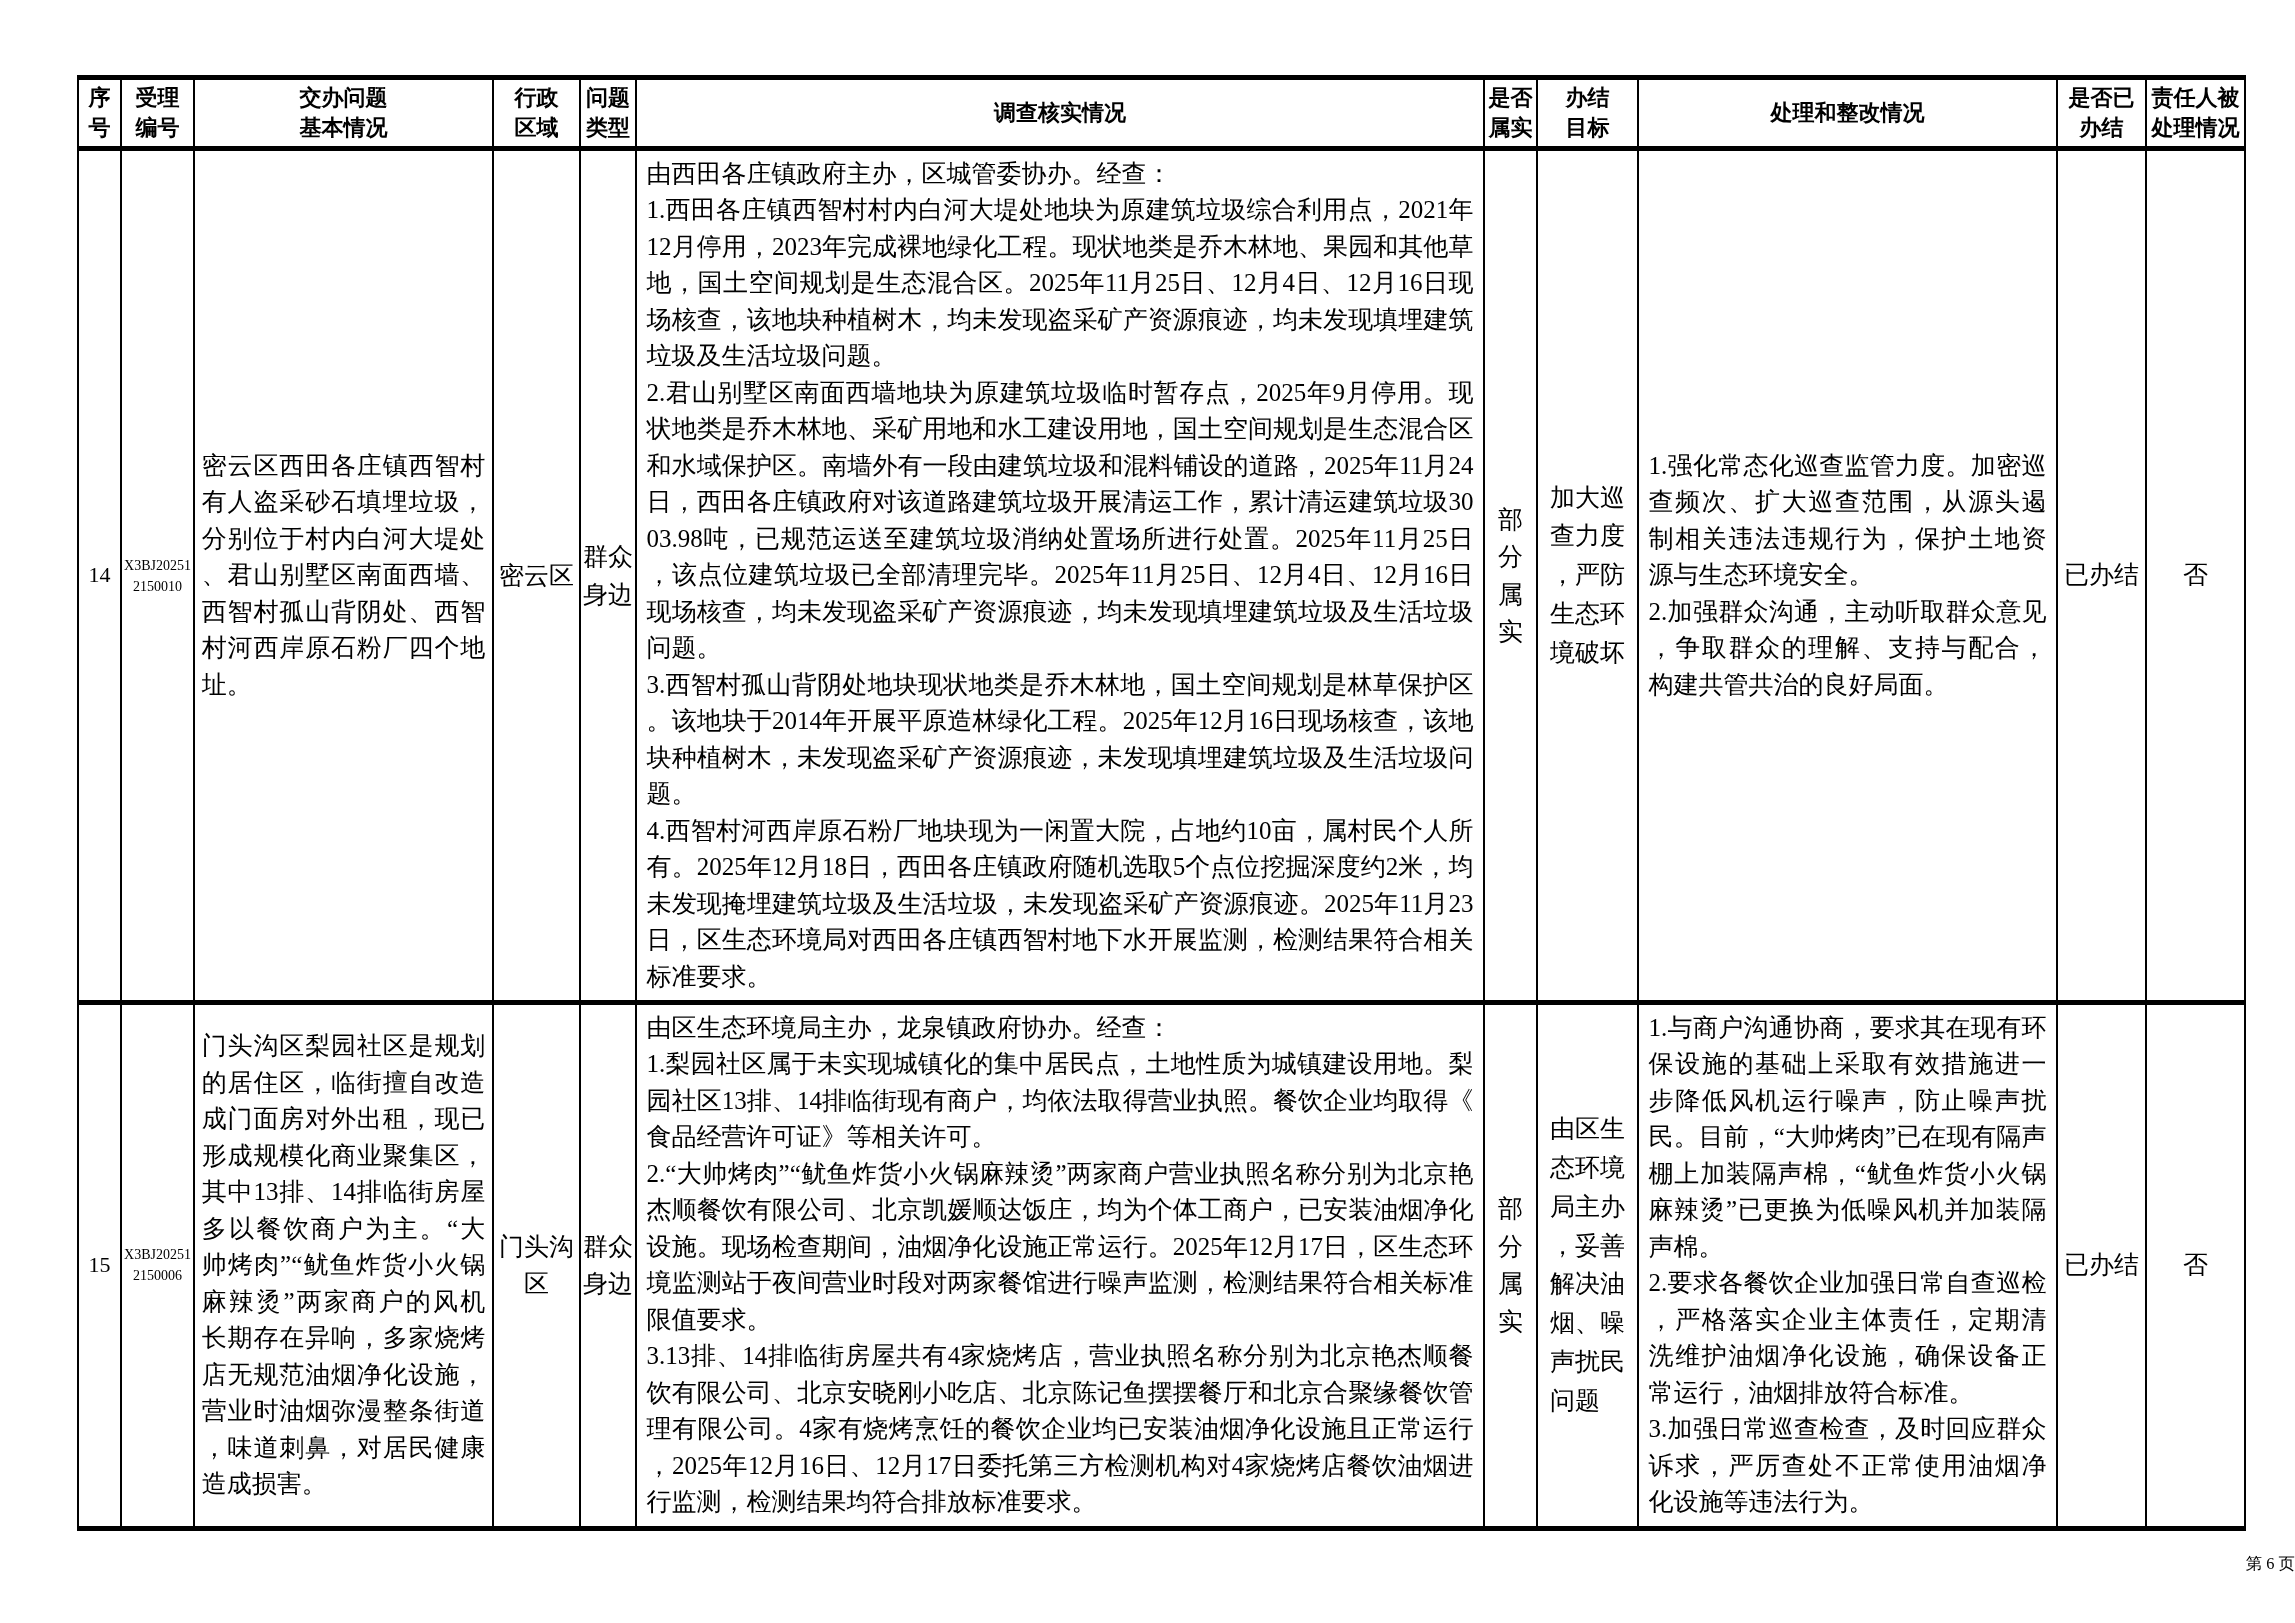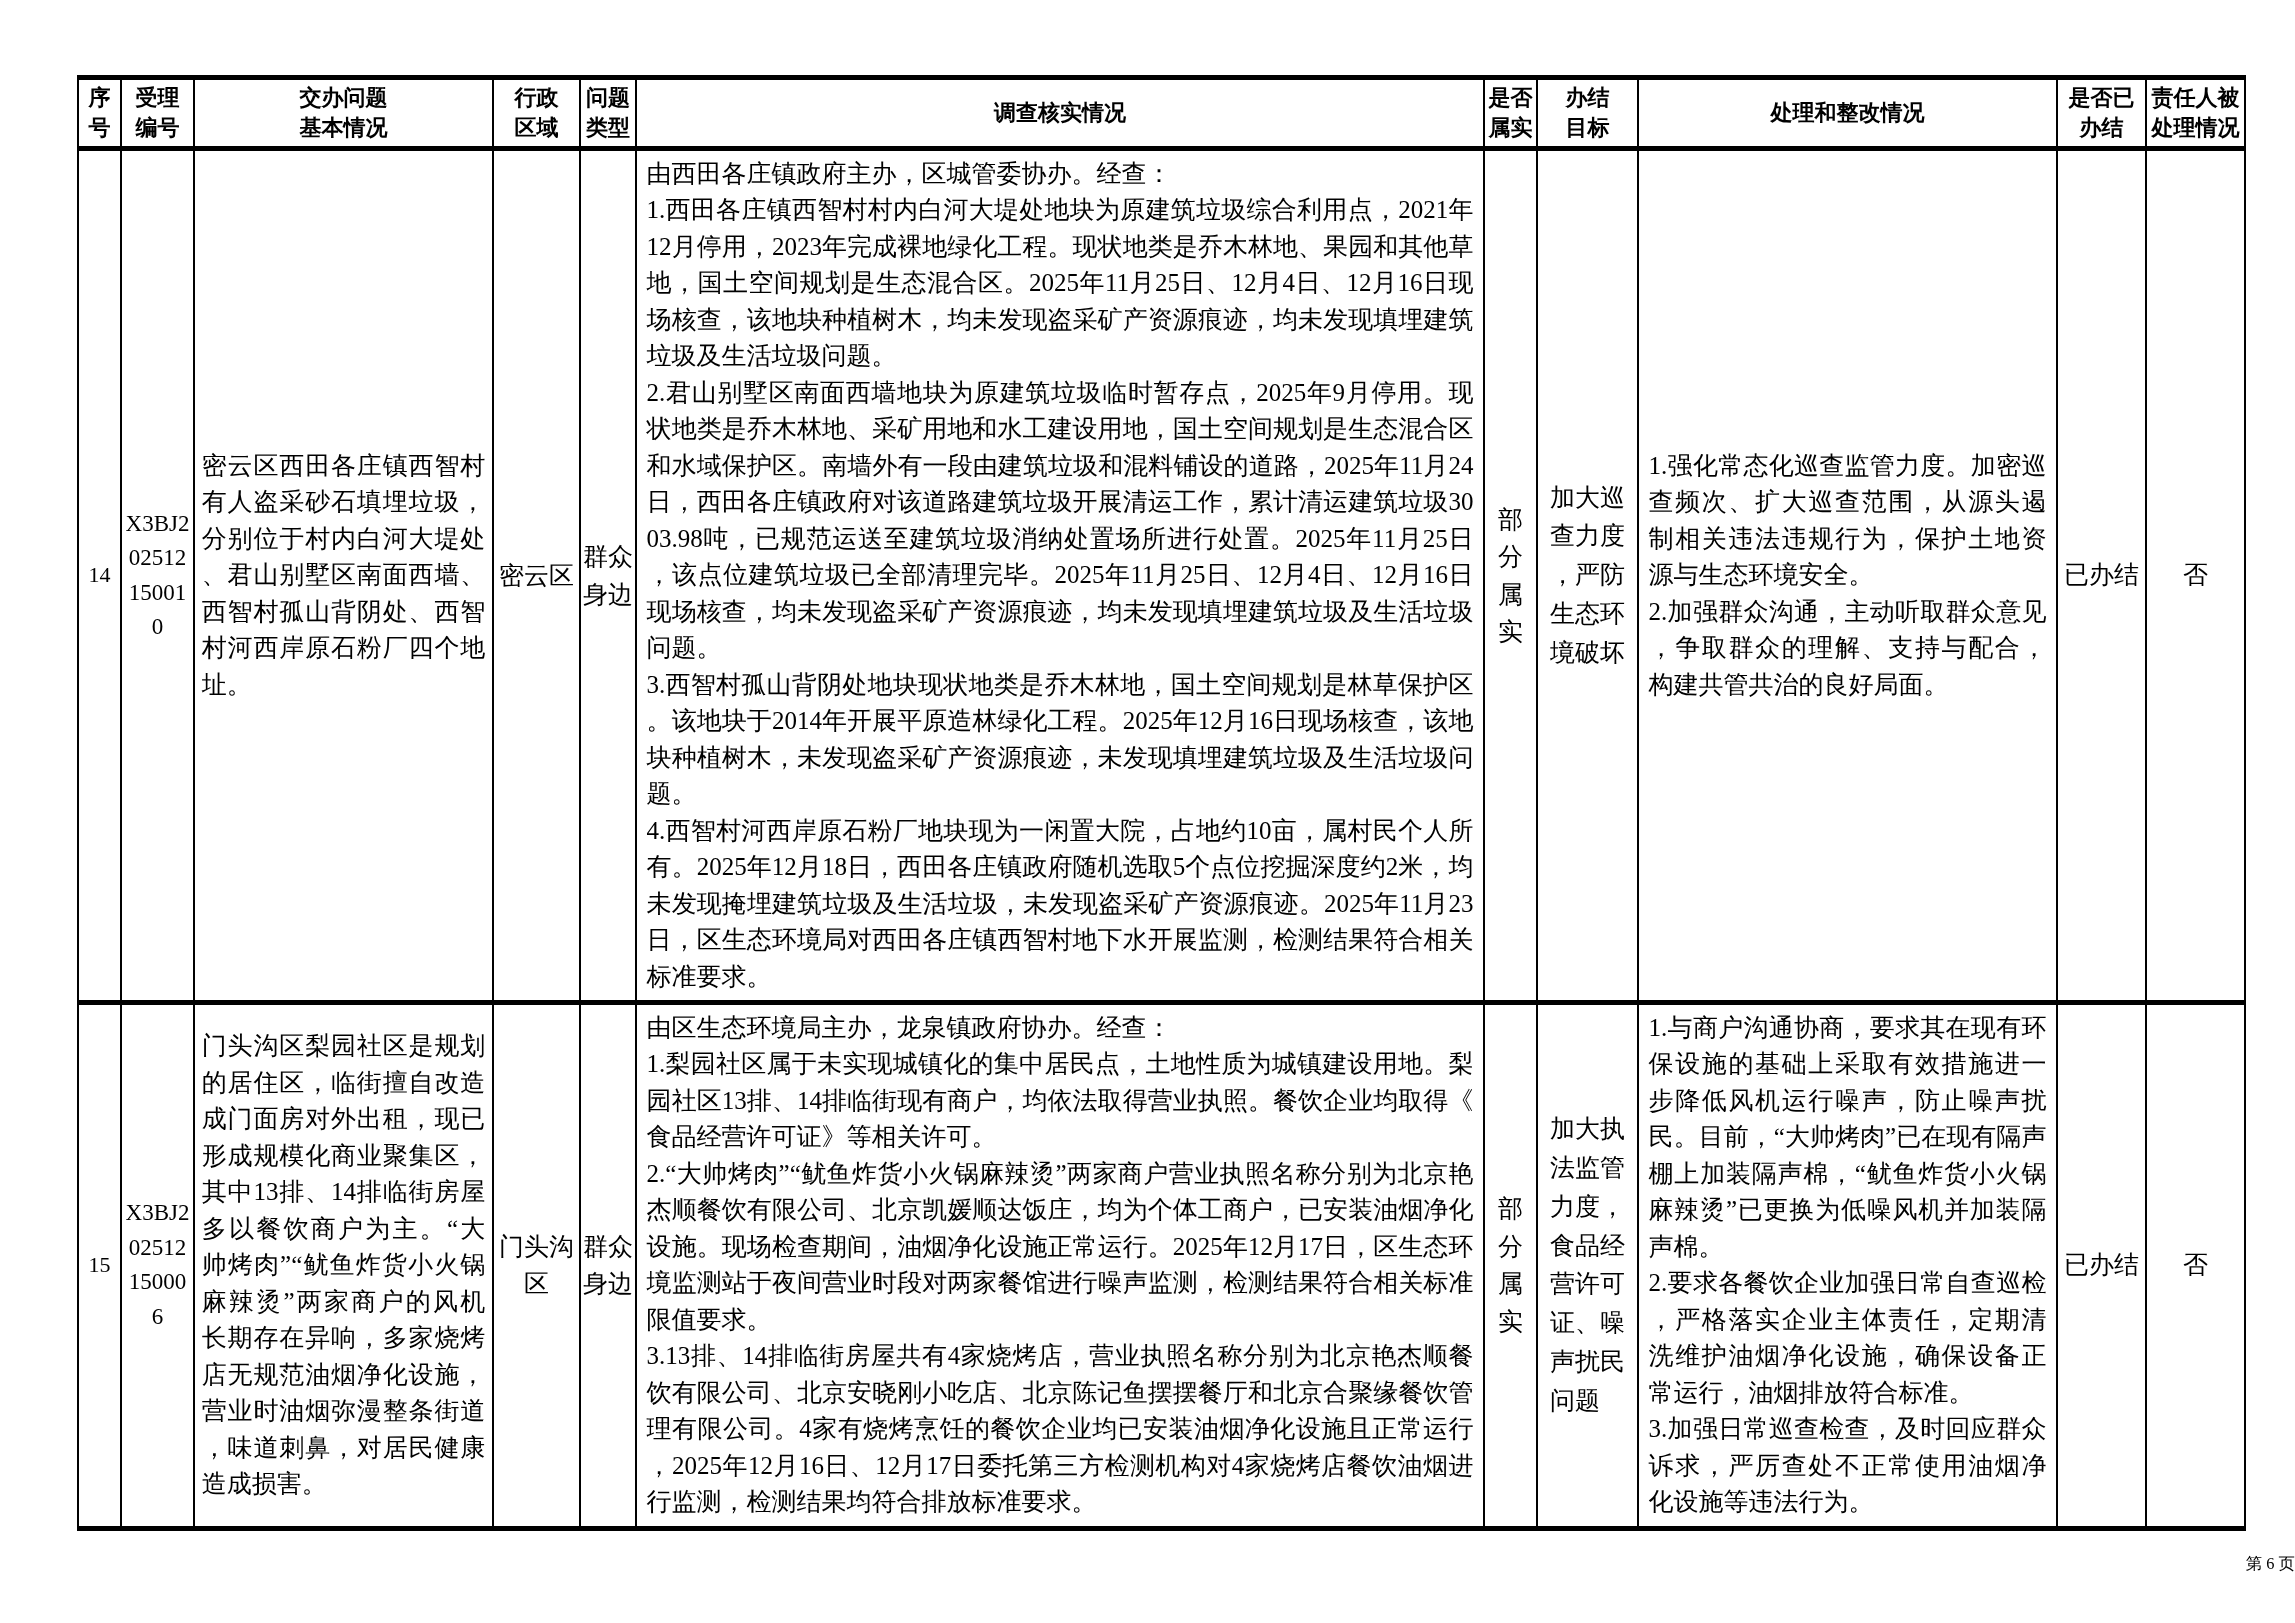--- a/index.html
+++ b/index.html
@@ -21,21 +21,21 @@
   tr.r-14{height:713px;}
   tr.r-15{height:386px;}
   th{
     font-family:"Liberation Sans","DejaVu Sans",sans-serif;
     font-weight:bold;font-size:22px;line-height:1.35;
     text-align:center;white-space:pre-line;
   }
   td{font-size:25px;line-height:1.46;}
   .num{font-size:22px;text-align:center;}
   .caseid{
-    font-size:23px;text-align:center;
+    font-size:14px;text-align:center;
     word-break:break-all;line-break:anywhere;
     padding:0 1.9px;line-height:1.5;
   }
   .text{
     text-align:justify;text-justify:inter-character;
     white-space:pre-wrap;word-break:break-all;line-break:anywhere;
     padding:4.8px 9.6px;
   }
   .problem{padding:4.8px 6.7px;}
   .wrapcell{
@@ -116,21 +116,21 @@
     <td class="num">15</td>
     <td class="caseid">X3BJ202512150006</td>
     <td class="text problem">门头沟区梨园社区是规划的居住区，临街擅自改造成门面房对外出租，现已形成规模化商业聚集区，其中13排、14排临街房屋多以餐饮商户为主。“大帅烤肉”“鱿鱼炸货小火锅麻辣烫”两家商户的风机长期存在异响，多家烧烤店无规范油烟净化设施，营业时油烟弥漫整条街道，味道刺鼻，对居民健康造成损害。</td>
     <td class="wrapcell">门头沟区</td>
     <td class="wrapcell">群众身边</td>
     <td class="text">由区生态环境局主办，龙泉镇政府协办。经查：
 1.梨园社区属于未实现城镇化的集中居民点，土地性质为城镇建设用地。梨园社区13排、14排临街现有商户，均依法取得营业执照。餐饮企业均取得《食品经营许可证》等相关许可。
 2.“大帅烤肉”“鱿鱼炸货小火锅麻辣烫”两家商户营业执照名称分别为北京艳杰顺餐饮有限公司、北京凯媛顺达饭庄，均为个体工商户，已安装油烟净化设施。现场检查期间，油烟净化设施正常运行。2025年12月17日，区生态环境监测站于夜间营业时段对两家餐馆进行噪声监测，检测结果符合相关标准限值要求。
 3.13排、14排临街房屋共有4家烧烤店，营业执照名称分别为北京艳杰顺餐饮有限公司、北京安晓刚小吃店、北京陈记鱼摆摆餐厅和北京合聚缘餐饮管理有限公司。4家有烧烤烹饪的餐饮企业均已安装油烟净化设施且正常运行，2025年12月16日、12月17日委托第三方检测机构对4家烧烤店餐饮油烟进行监测，检测结果均符合排放标准要求。</td>
     <td class="wrapcell">部分属实</td>
-    <td class="goal">加大执法监管力度，食品经营许可证、噪声扰民问题</td>
+    <td class="goal">由区生态环境局主办，妥善解决油烟、噪声扰民问题</td>
     <td class="text">1.与商户沟通协商，要求其在现有环保设施的基础上采取有效措施进一步降低风机运行噪声，防止噪声扰民。目前，“大帅烤肉”已在现有隔声棚上加装隔声棉，“鱿鱼炸货小火锅麻辣烫”已更换为低噪风机并加装隔声棉。
 2.要求各餐饮企业加强日常自查巡检，严格落实企业主体责任，定期清洗维护油烟净化设施，确保设备正常运行，油烟排放符合标准。
 3.加强日常巡查检查，及时回应群众诉求，严厉查处不正常使用油烟净化设施等违法行为。</td>
     <td class="status">已办结</td>
     <td class="status">否</td>
   </tr>
 </tbody>
   </table>
 
 <div class="page-footer">第 6 页</div>

